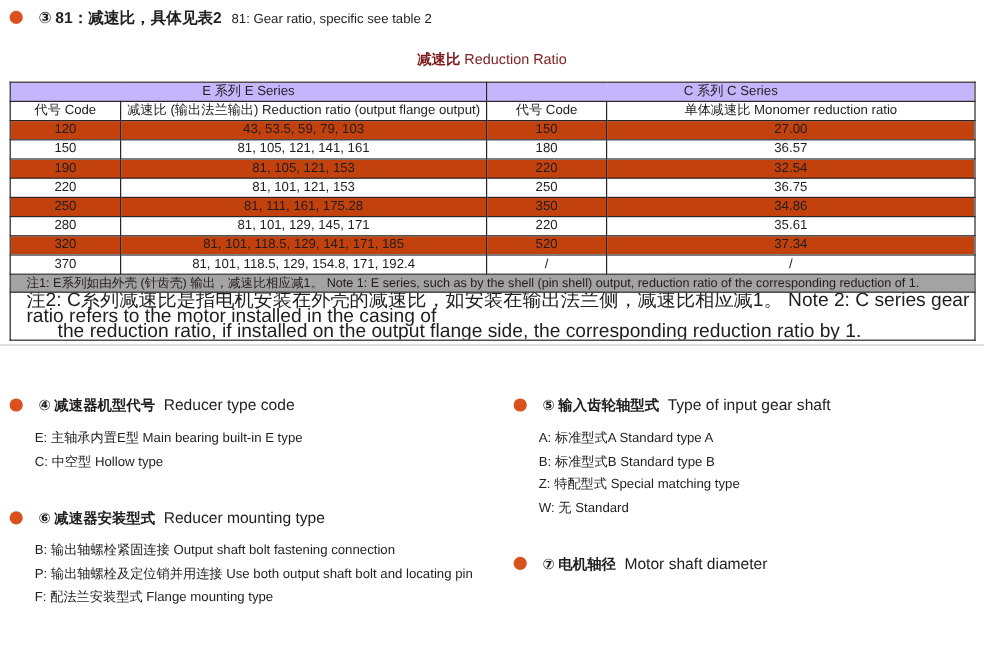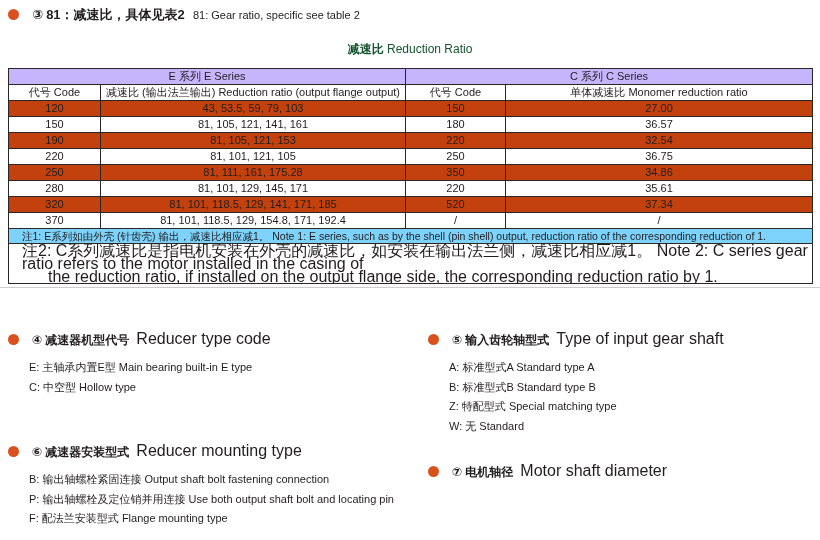--- a/index.html
+++ b/index.html
@@ -10,46 +10,46 @@
   }
   .bullet{
     display:inline-block;width:11px;height:11px;border-radius:50%;
     background:#d9521d;margin-right:10px;vertical-align:-1px;
   }
   
   .intro{position:absolute;left:8px;top:6px;font-size:11px;white-space:nowrap;}
   .intro .cn{font-weight:bold;font-size:13px;}
   .intro .en{font-size:11px;margin-left:5px;}
   
-  .tbl-title{position:absolute;left:0;top:41px;width:820px;text-align:center;color:#14532d;font-size:12px;}
+  .tbl-title{position:absolute;left:0;top:41px;width:820px;text-align:center;color:#7f1d1d;font-size:12px;}
   .tbl-title .cn{font-weight:bold;}
   
   table.ratio{
     position:absolute;left:8px;top:68px;width:804px;
     border-collapse:collapse;table-layout:fixed;font-size:11px;
   }
   table.ratio td{
     border:1.5px solid #2a2526;text-align:center;padding:0 2px;
     height:15px;line-height:13px;overflow:hidden;white-space:nowrap;
   }
   tr.band td{background:#c4b5fd;height:15px;}
   tr.shade td{background:#c2410c;}
-  tr.note1 td{background:#7dd3fc;height:14px;text-align:left;padding-left:13px;font-size:10.5px;}
+  tr.note1 td{background:#a3a3a3;height:14px;text-align:left;padding-left:13px;font-size:10.5px;}
   tr.note2 td{height:30px;text-align:left;padding-left:13px;font-size:16px;white-space:normal;}
   tr.note2 .l2{padding-left:26px;}
   .hairline{position:absolute;left:0;top:287px;width:820px;height:1px;background:#cfcccb;}
   
   .section{position:absolute;font-size:11px;}
   .sec-head{white-space:nowrap;font-size:11px;}
   .sec-head .cn{font-weight:bold;font-size:12px;}
-  .sec-head .en{font-size:16px;margin-left:4px;}
+  .sec-head .en{font-size:13px;margin-left:4px;}
   .sec-items{margin:9px 0 0 21px;line-height:19.5px;white-space:nowrap;}
   .sec4{left:8px;top:330px;}
   .sec5{left:428px;top:330px;}
-  .sec6{left:8px;top:442px;}
+  .sec6{left:8px;top:424px;}
   .sec7{left:428px;top:462px;}
 </style>
 </head>
 <body>
 
 <div class="intro">
   <span class="bullet"></span>
   <span class="cn">③</span>
   <span class="cn">81：减速比，具体见表2</span>
   <span class="en">81: Gear ratio, specific see table 2</span>
@@ -91,21 +91,21 @@
     <td>36.57</td>
   </tr>
   <tr class="shade">
     <td>190</td>
     <td>81, 105, 121, 153</td>
     <td>220</td>
     <td>32.54</td>
   </tr>
   <tr>
     <td>220</td>
-    <td>81, 101, 121, 105</td>
+    <td>81, 101, 121, 153</td>
     <td>250</td>
     <td>36.75</td>
   </tr>
   <tr class="shade">
     <td>250</td>
     <td>81, 111, 161, 175.28</td>
     <td>350</td>
     <td>34.86</td>
   </tr>
   <tr>

